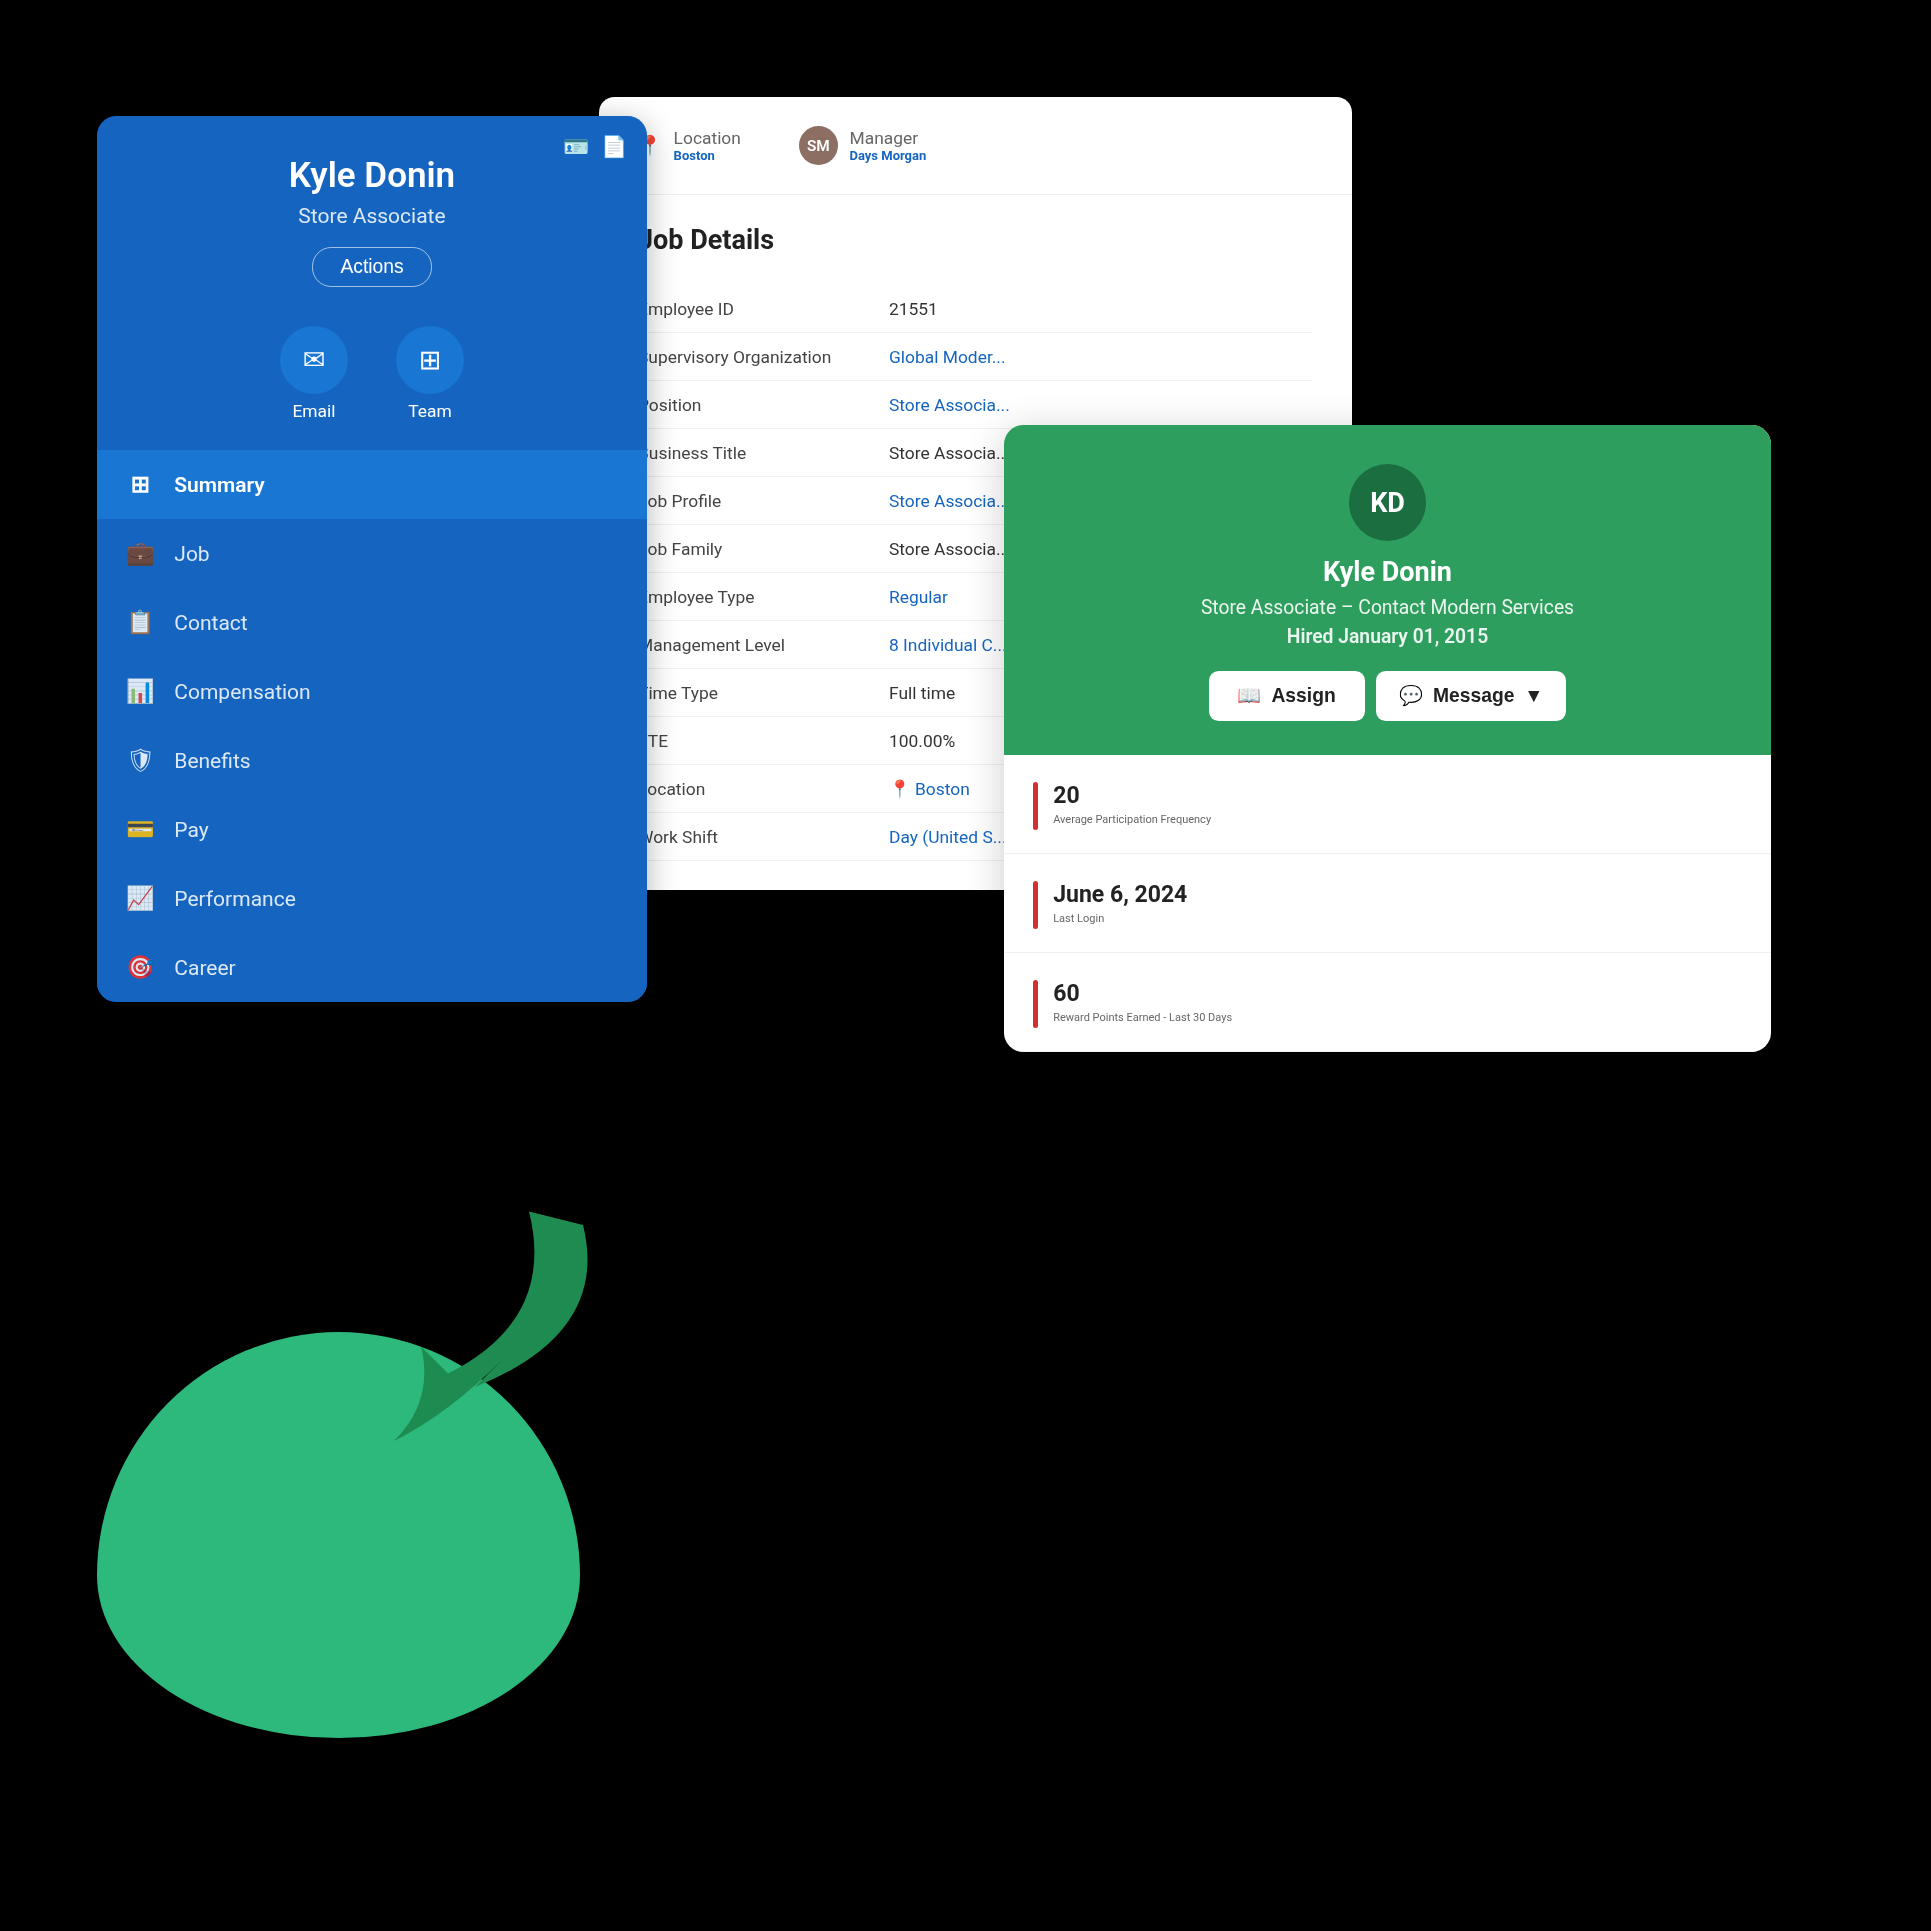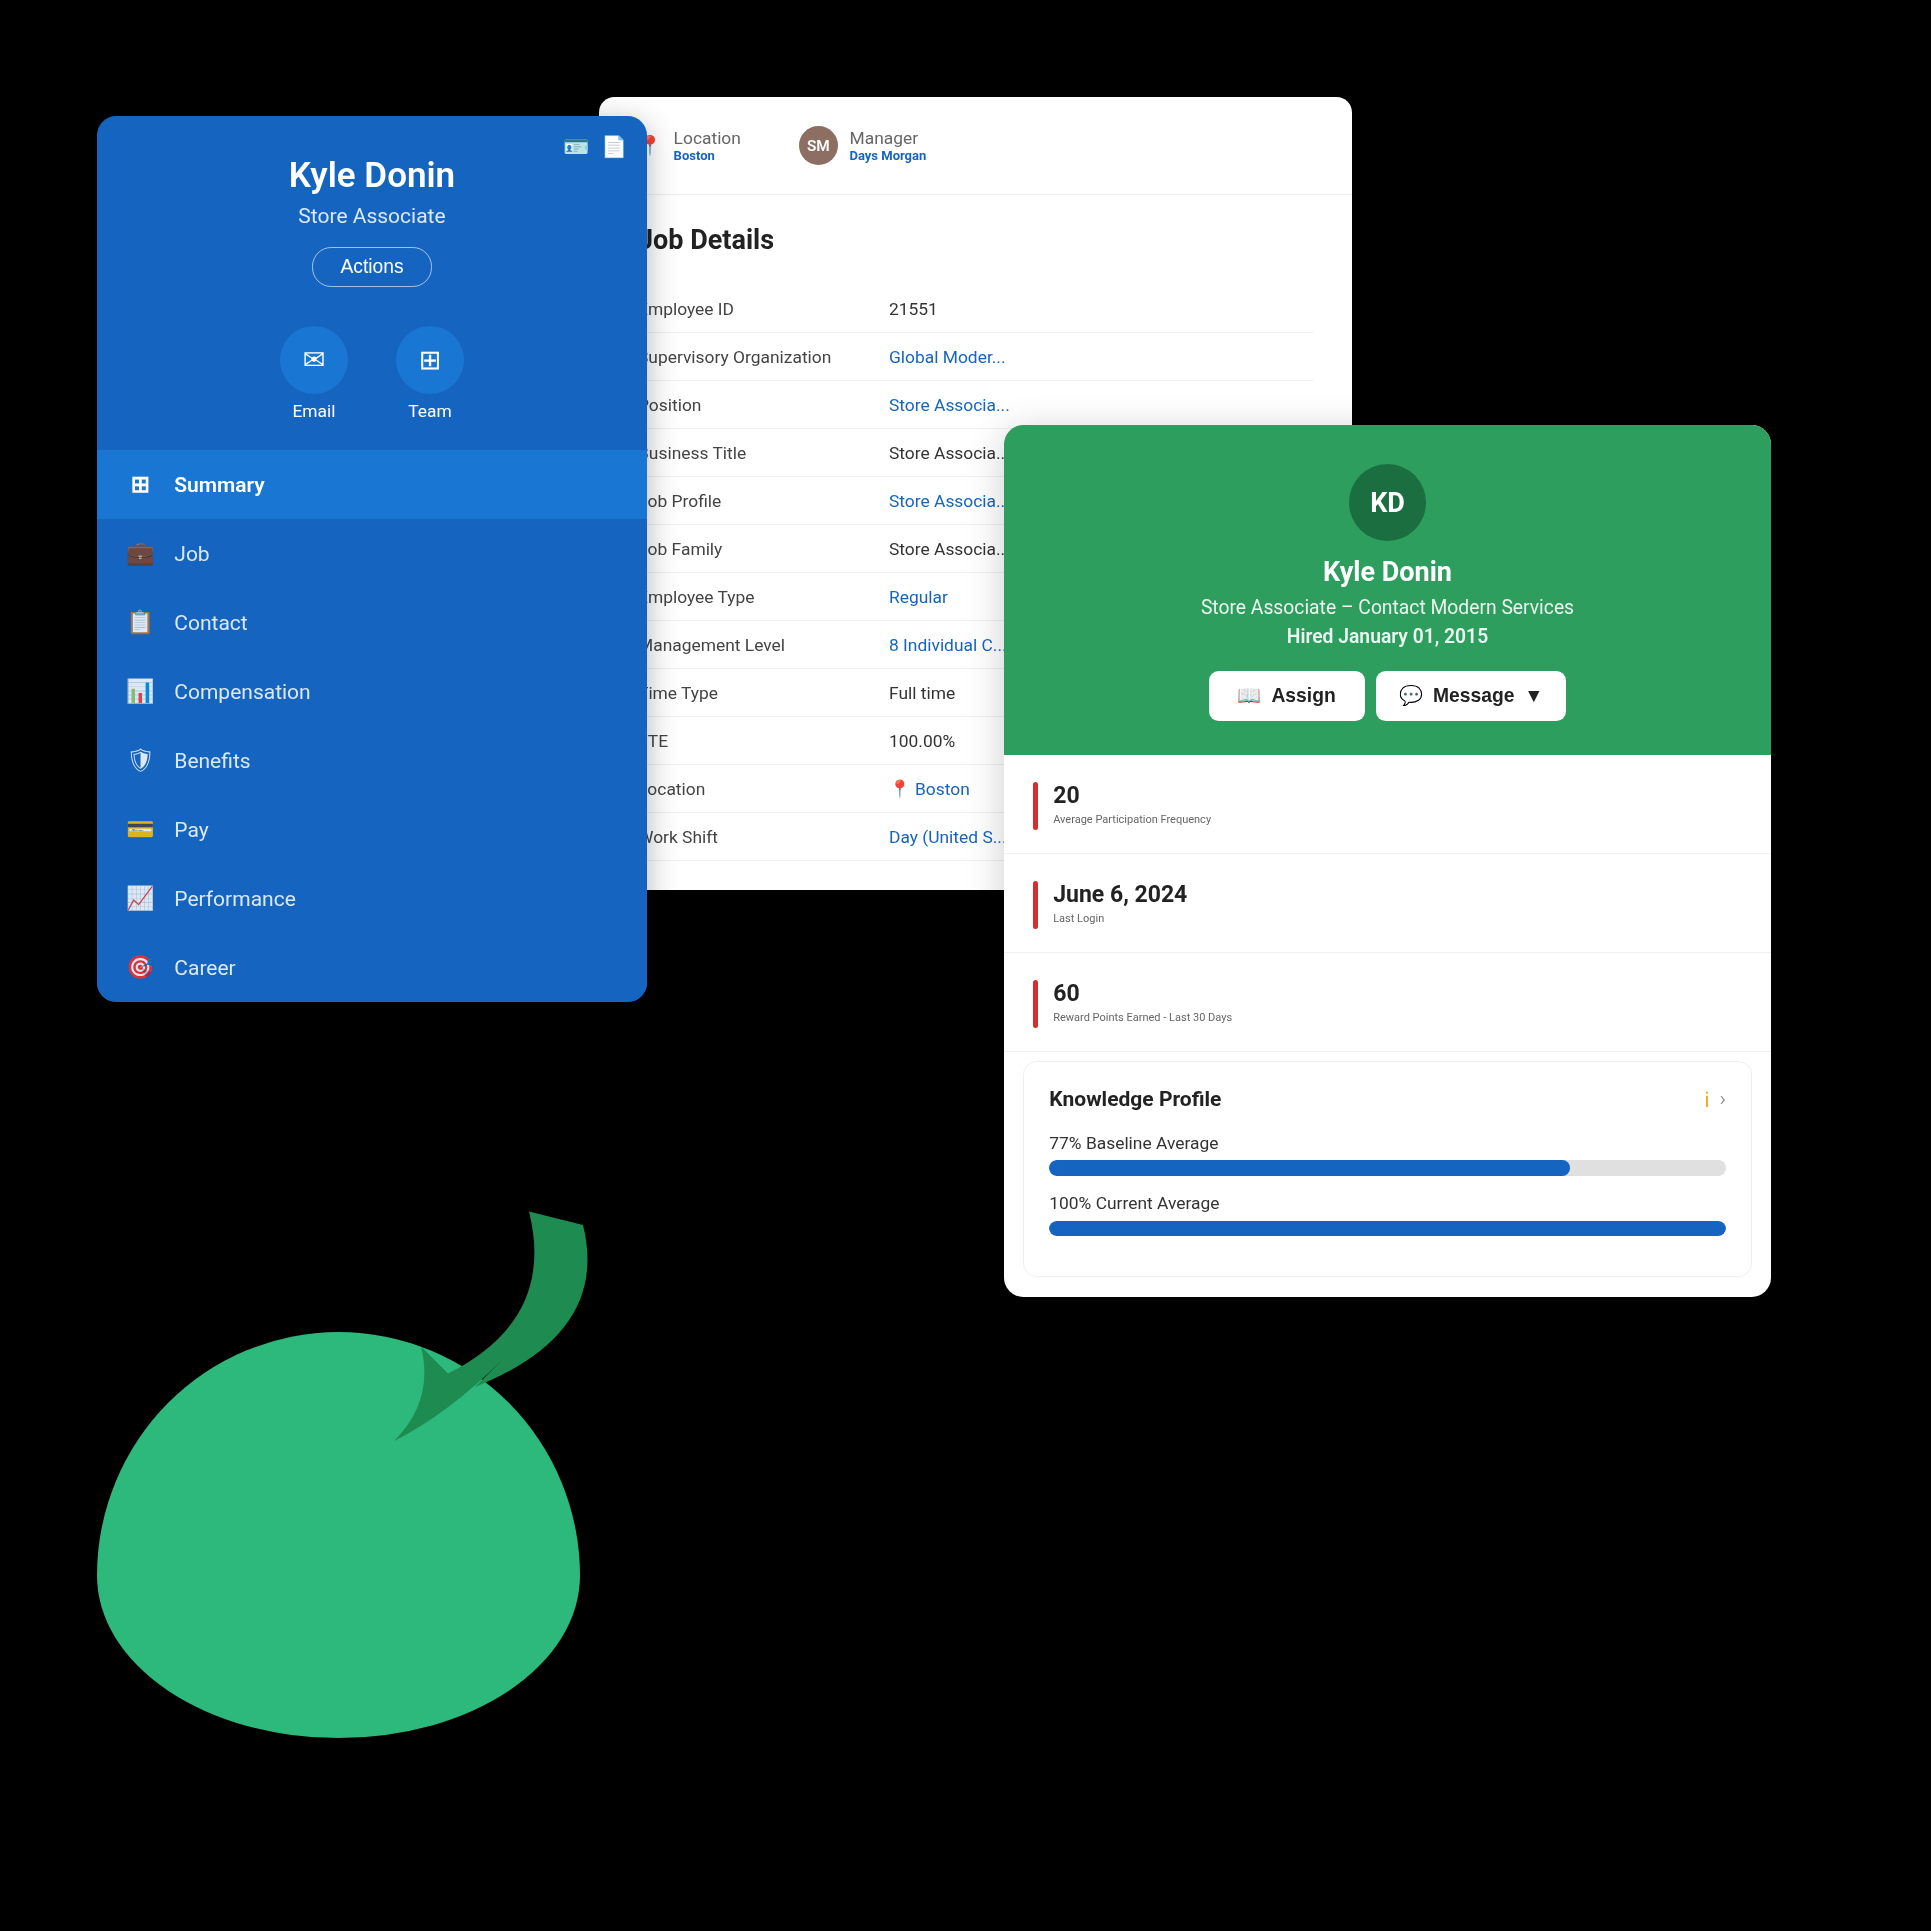--- a/index.html
+++ b/index.html
@@ -585,38 +585,15 @@
     </div>
 
     <div class="stat-row">
       <div class="stat-border"></div>
       <div class="stat-content">
         <div class="stat-number">60</div>
         <div class="stat-label">Reward Points Earned - Last 30 Days</div>
       </div>
     </div>
 
-    <div class="knowledge-panel">
-      <div class="knowledge-header">
-        <span class="knowledge-title">Knowledge Profile</span>
-        <div class="knowledge-icons">
-          <span style="color: #f5a623; font-size: 21px;">ℹ</span>
-          <span style="color: #999; font-size: 21px;">›</span>
-        </div>
-      </div>
-
-      <div class="knowledge-stat">
-        <div class="knowledge-stat-label">77% Baseline Average</div>
-        <div class="progress-bar-bg">
-          <div class="progress-bar-fill" style="width: 77%;"></div>
-        </div>
-      </div>
-
-      <div class="knowledge-stat">
-        <div class="knowledge-stat-label">100% Current Average</div>
-        <div class="progress-bar-bg">
-          <div class="progress-bar-fill" style="width: 100%;"></div>
-        </div>
-      </div>
-    </div>
   </div>
 </div>
 
 
 </body></html>

